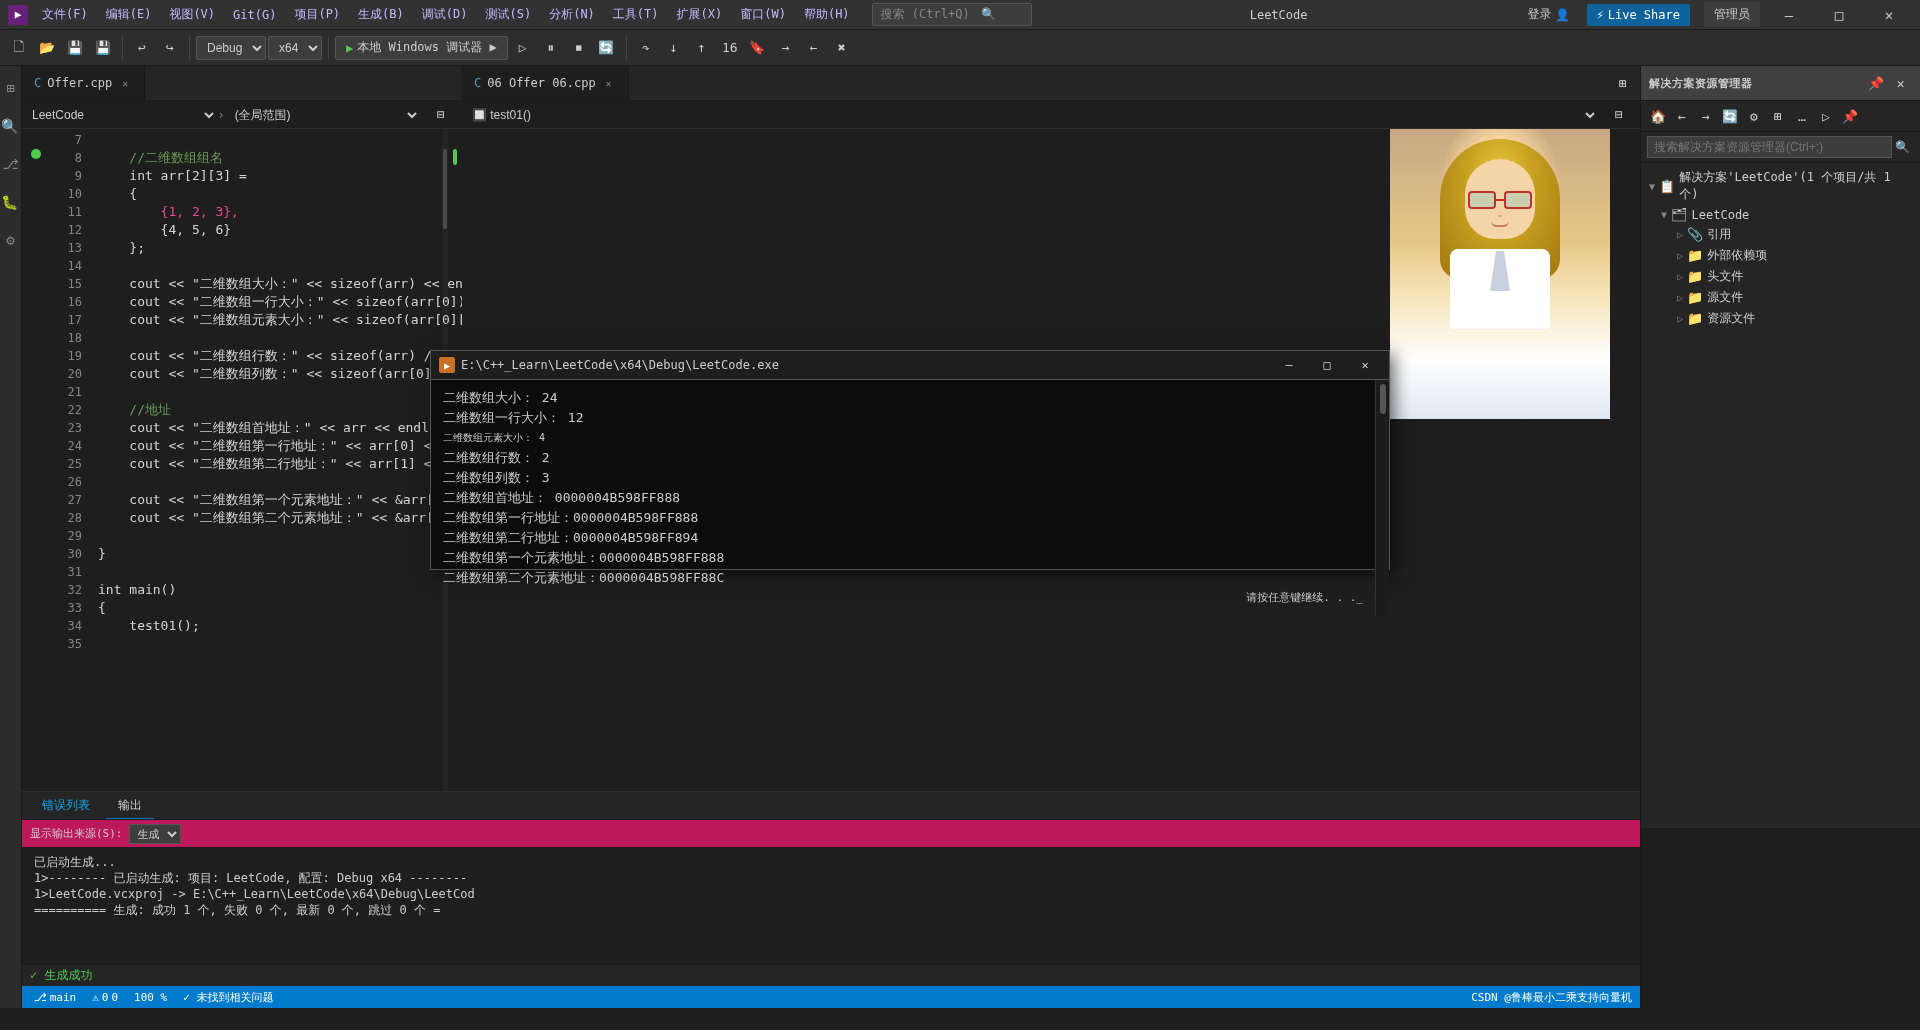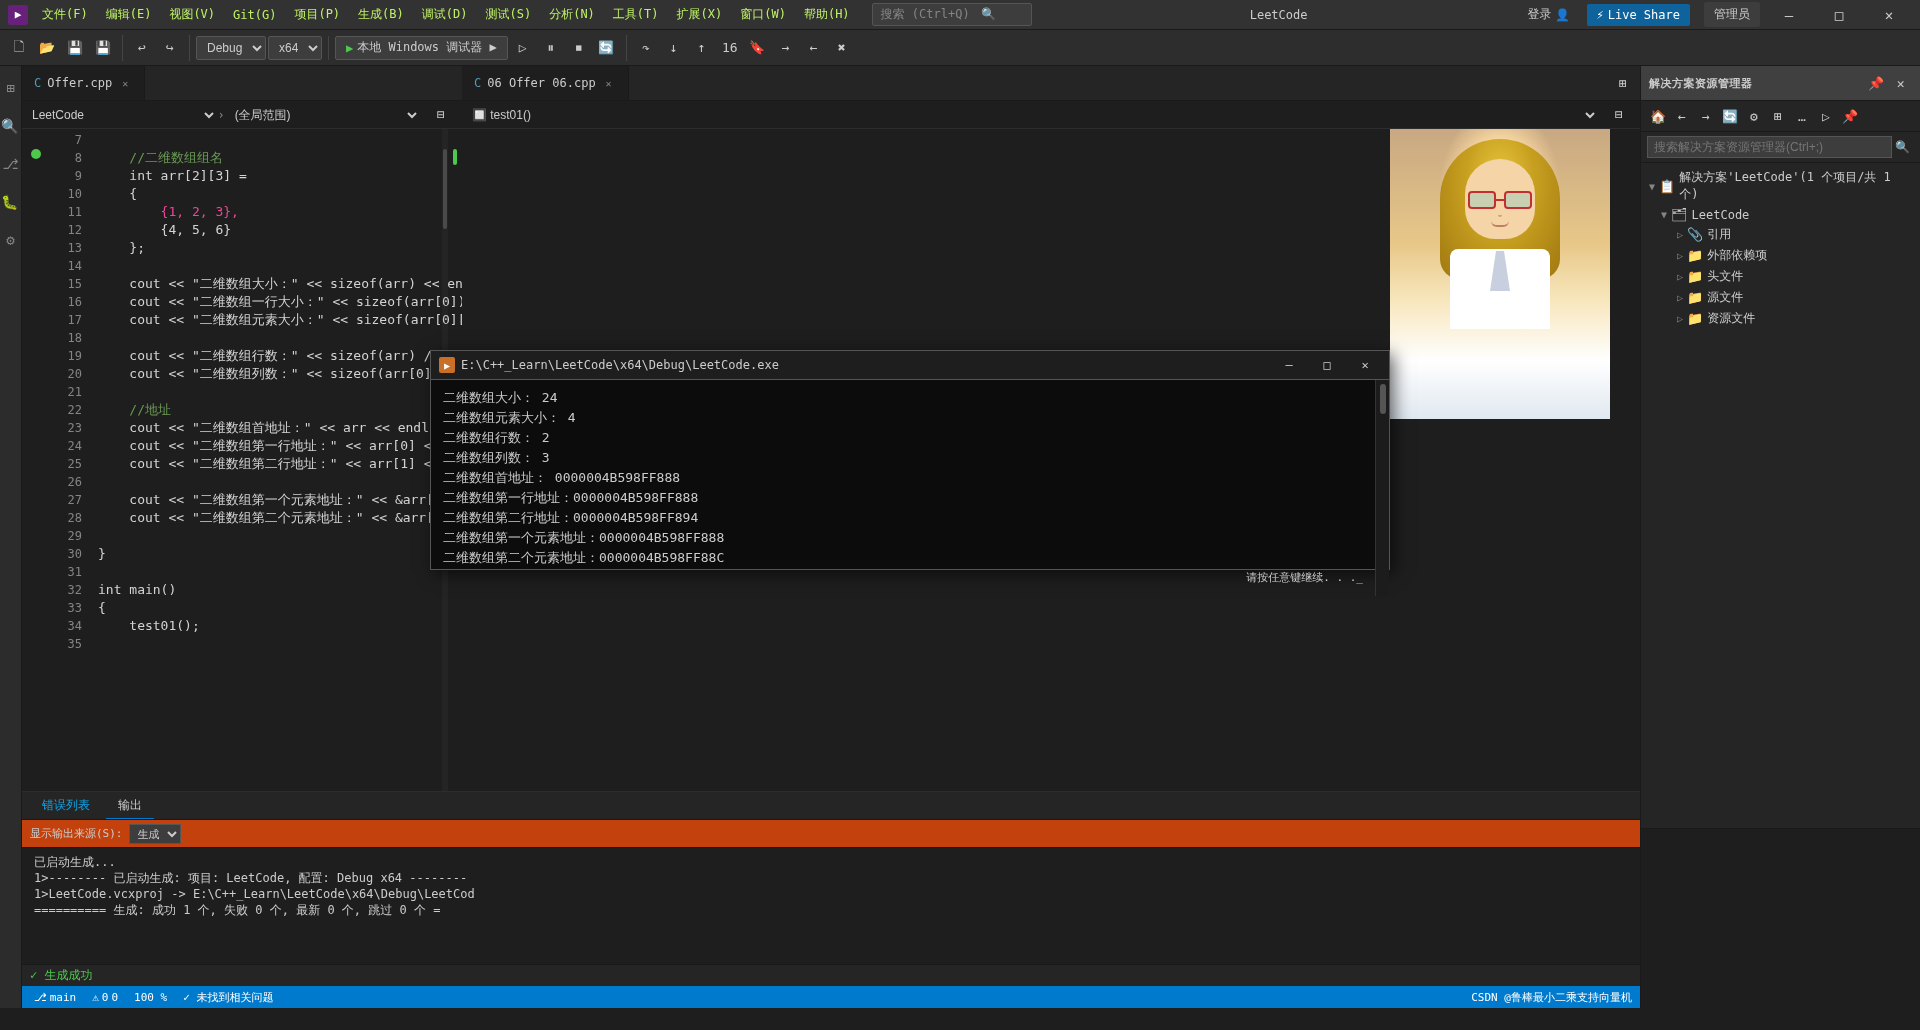--- a/index.html
+++ b/index.html
@@ -28,21 +28,21 @@
       background: #68217a;
       border-radius: 2px;
       display: flex; align-items: center; justify-content: center;
       color: white; font-size: 11px; font-weight: bold;
     }
     .title-bar-menu {
       display: flex; align-items: center; gap: 2px;
     }
     .menu-item {
       padding: 4px 8px;
-      color: #bef264;
+      color: #c4b5fd;
       cursor: pointer;
       font-size: 12px;
       border-radius: 2px;
     }
     .title-bar-title {
       flex: 1;
       text-align: center;
       color: #cccccc;
       font-size: 12px;
     }
@@ -274,21 +274,21 @@
       color: #0ea5e9; font-size: 12px; cursor: pointer;
     }
     .panel-tab.active { color: #cccccc; border-bottom: 1px solid #0078d4; }
     .panel-output {
       flex: 1; padding: 6px 12px; overflow: hidden;
       font-size: 12px; line-height: 16px; color: #cccccc;
     }
     .panel-filter {
       height: 28px;
       display: flex; align-items: center; gap: 6px;
-      padding: 0 8px; background: #c2410c;
+      padding: 0 8px; background: #be185d;
       border-bottom: 1px solid #1a1a1a;
     }
     .filter-label { font-size: 11px; color: #cccccc; }
     .filter-select {
       height: 20px; padding: 0 4px;
       background: #3d3d3d; border: 1px solid #555;
       color: #cccccc; font-size: 11px;
     }
 
     
@@ -773,21 +773,22 @@
   <div class="console-titlebar">
     <div class="console-icon">▶</div>
     <div class="console-title">E:\C++_Learn\LeetCode\x64\Debug\LeetCode.exe</div>
     <div class="console-ctrl">—</div>
     <div class="console-ctrl">□</div>
     <div class="console-ctrl close">✕</div>
   </div>
   <div class="console-row">
     <div class="console-content" id="console-output">
         <div style="color: rgb(204, 204, 204); font-size: 13px; line-height: 20px;">二维数组大小：  24</div>
-        <div style="color: rgb(204, 204, 204); font-size: 13px; line-height: 20px;">二维数组元素大小：  4</div>
+        <div style="color: rgb(204, 204, 204); font-size: 13px; line-height: 20px;">二维数组一行大小：  12</div>
+        <div style="color: rgb(204, 204, 204); font-size: 10px; line-height: 20px;">二维数组元素大小：  4</div>
         <div style="color: rgb(204, 204, 204); font-size: 13px; line-height: 20px;">二维数组行数：  2</div>
         <div style="color: rgb(204, 204, 204); font-size: 13px; line-height: 20px;">二维数组列数：  3</div>
         <div style="color: rgb(204, 204, 204); font-size: 13px; line-height: 20px;">二维数组首地址：  0000004B598FF888</div>
         <div style="color: rgb(204, 204, 204); font-size: 13px; line-height: 20px;">二维数组第一行地址：0000004B598FF888</div>
         <div style="color: rgb(204, 204, 204); font-size: 13px; line-height: 20px;">二维数组第二行地址：0000004B598FF894</div>
         <div style="color: rgb(204, 204, 204); font-size: 13px; line-height: 20px;">二维数组第一个元素地址：0000004B598FF888</div>
         <div style="color: rgb(204, 204, 204); font-size: 13px; line-height: 20px;">二维数组第二个元素地址：0000004B598FF88C</div>
         <div style="color: rgb(204, 204, 204); font-size: 11px; line-height: 20px; text-align: right;">请按任意键继续. . ._</div>
       </div>
     <div class="console-scrollbar">

